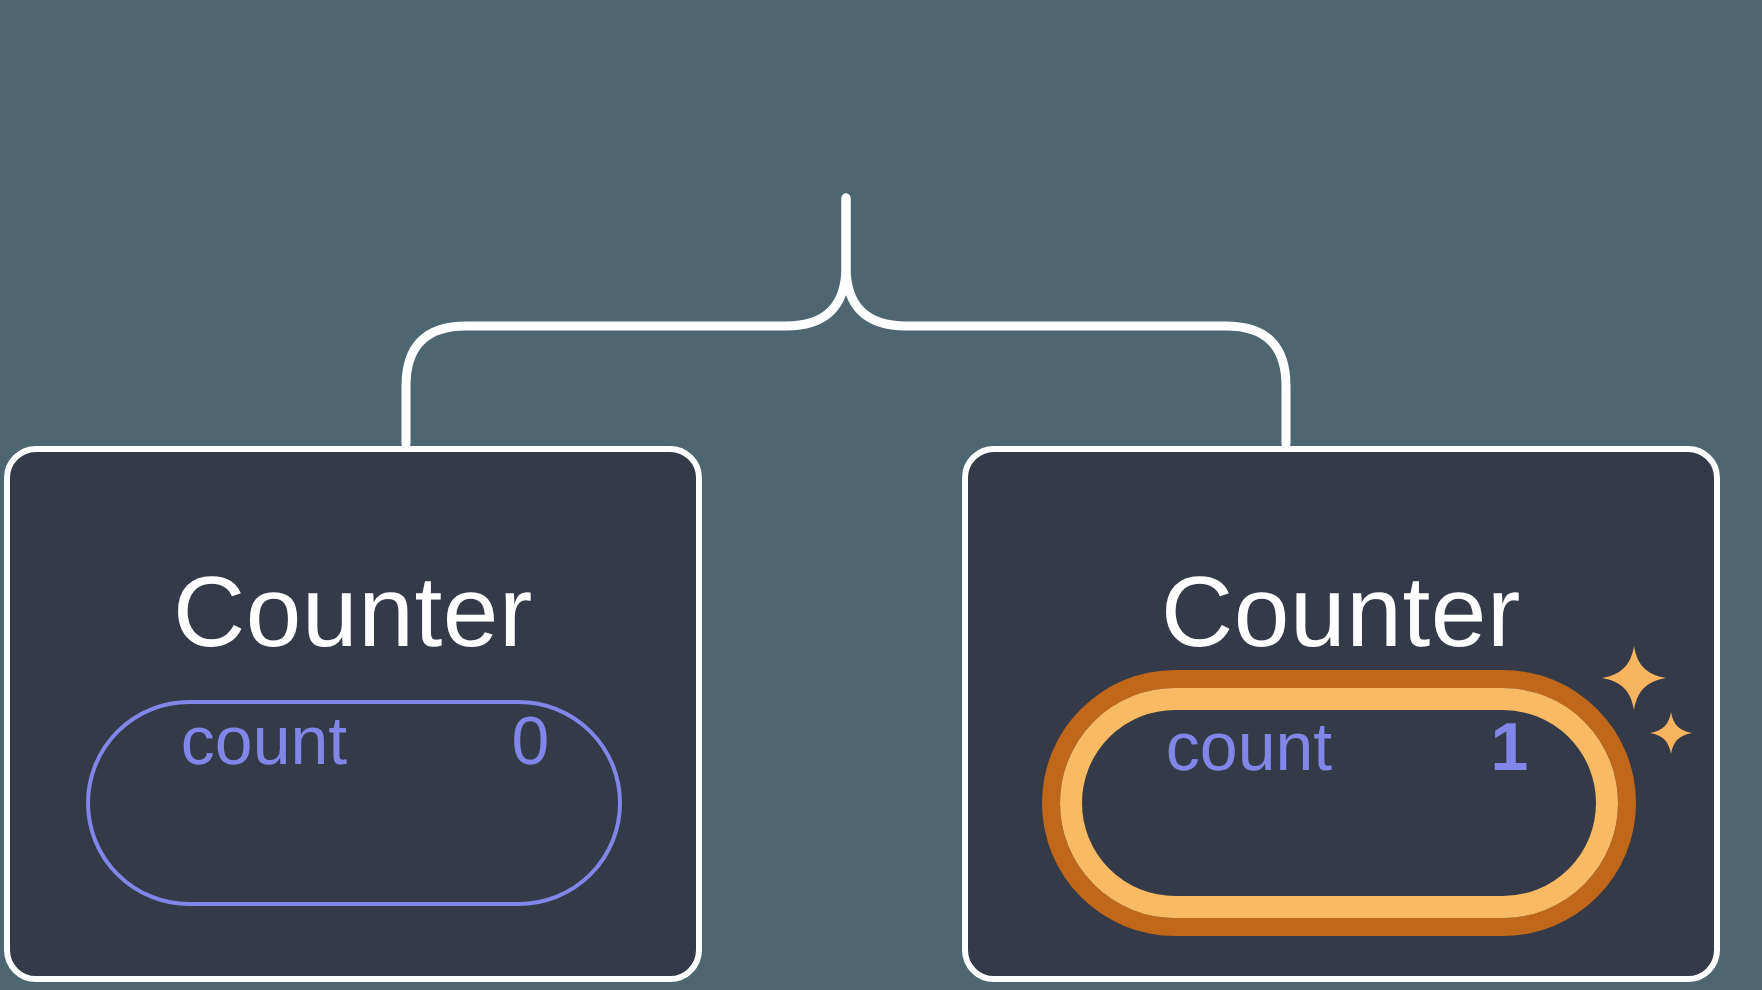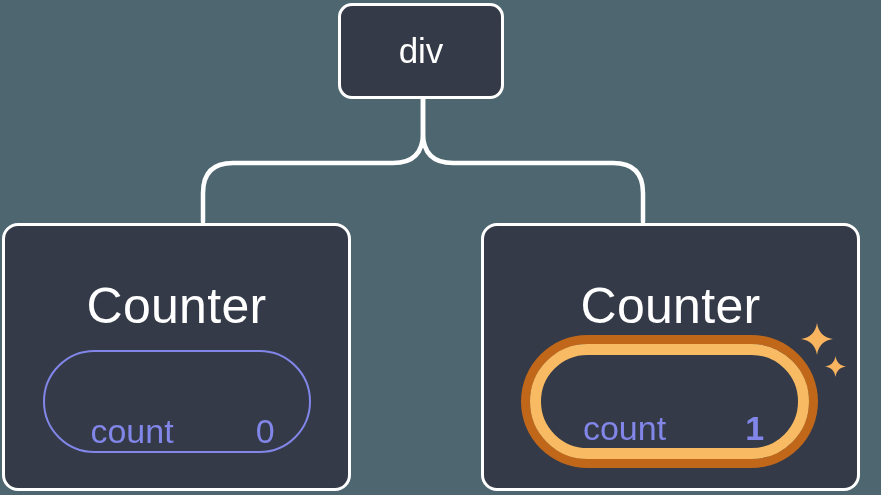--- a/index.html
+++ b/index.html
@@ -50,21 +50,21 @@
     position: absolute; top: 51px; left: 0; right: 0;
     text-align: center;
     color: var(--title_text);
     font-size: 50px;
     letter-spacing: 0.3px;
   }
 
   .pill {
     position: absolute;
     border-radius: 999px;
-    display: flex; align-items: flex-end;
+    display: flex; align-items: flex-start;
     overflow: hidden;
   }
   .pill-key, .pill-value {
     display: flex; align-items: center; justify-content: center;
     color: var(--purple);
     font-size: 34px;
   }
 
   .pill-normal {
     left: 38px; top: 124px;
@@ -93,23 +93,20 @@
 </head>
 <body>
 
 <div class="stage">
 
   <svg class="connector-svg" viewBox="0 0 881 495" xmlns="http://www.w3.org/2000/svg">
     <path d="M423 99 V133 Q423 163 393 163 H233 Q203 163 203 193 V222" fill="none" stroke="#ffffff" stroke-width="4.5" stroke-linecap="round"></path>
     <path d="M423 99 V133 Q423 163 453 163 H613 Q643 163 643 193 V222" fill="none" stroke="#ffffff" stroke-width="4.5" stroke-linecap="round"></path>
   </svg>
 
-  <div class="node-card root-node">
-    <span>div</span>
-  </div>
 
   <div class="node-card card-left">
     <div class="card-title">Counter</div>
     <div class="pill pill-normal">
       <div class="pill-key">count</div>
       <div class="pill-divider"></div>
       <div class="pill-value">0</div>
     </div>
   </div>
 

